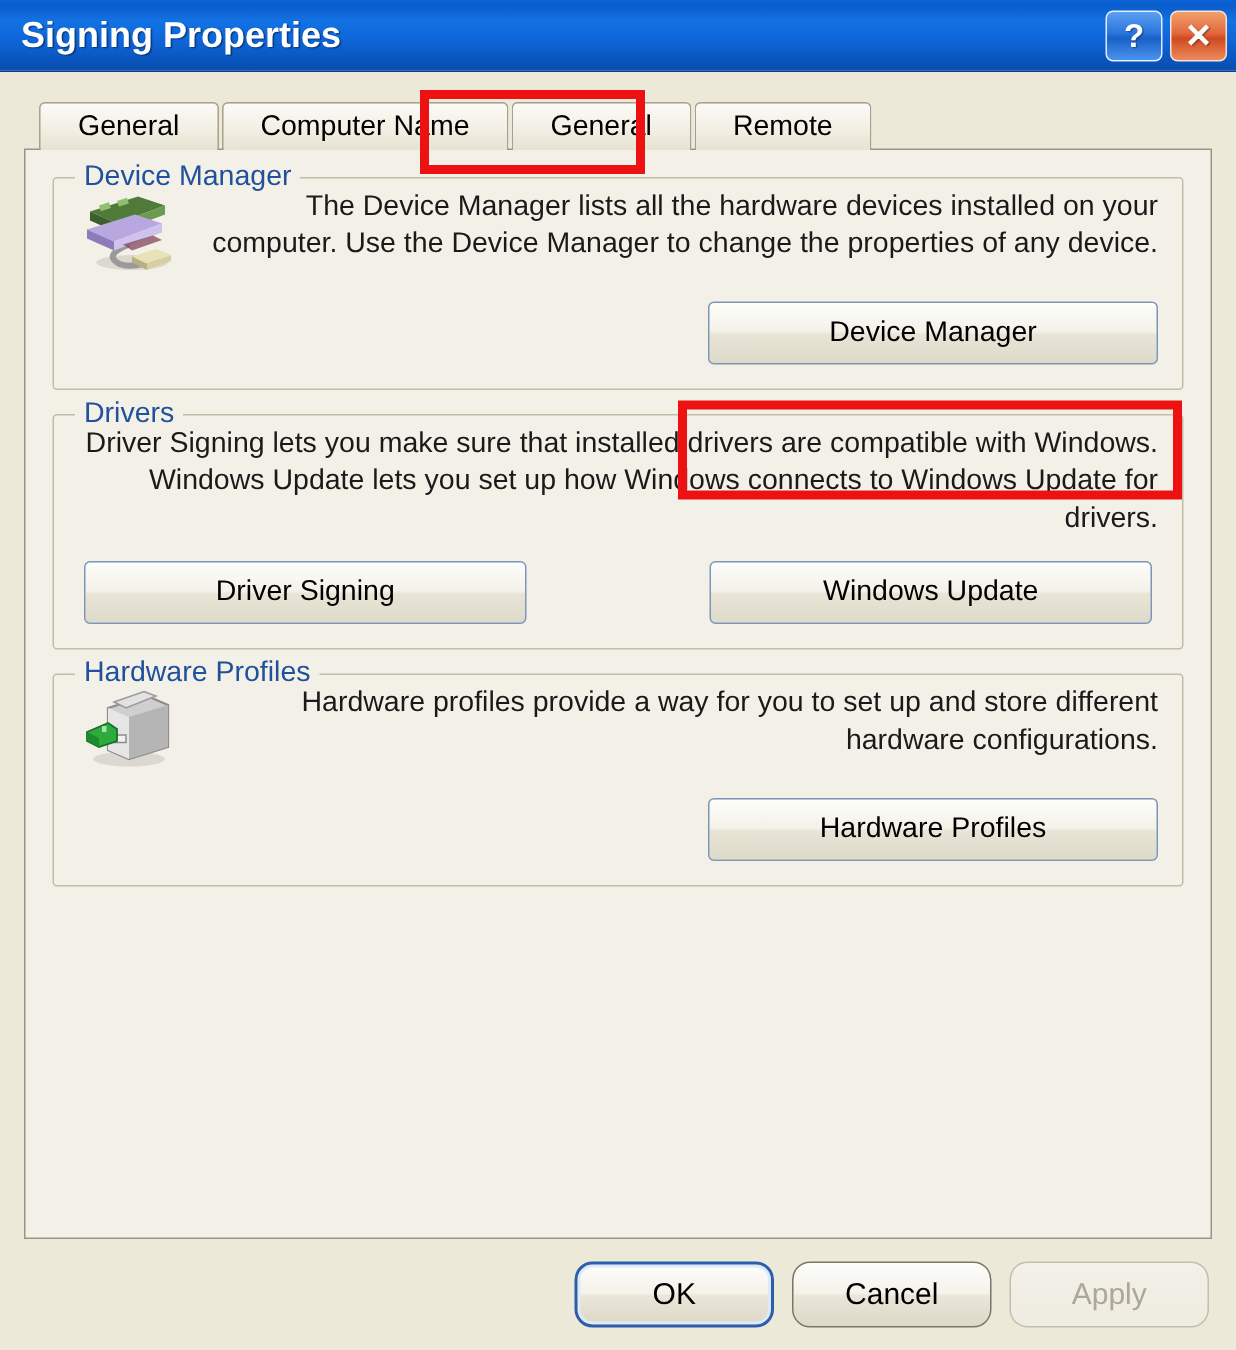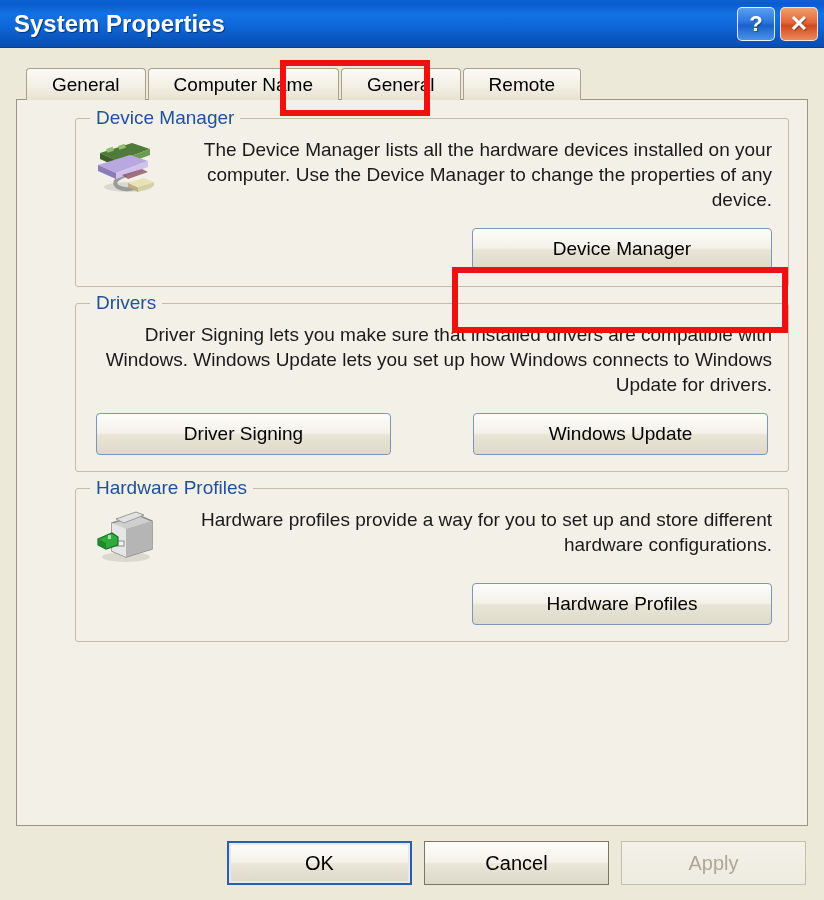--- a/index.html
+++ b/index.html
@@ -136,23 +136,22 @@
     flex-direction: column;
     gap: 16px;
     z-index: 1;
   }
 
   
   .group {
     position: relative;
     border: 1px solid #c2bda8;
     border-radius: 3px;
-    padding: 16px 16px 16px 16px;
-    box-sizing: border-box;
-    margin-left: 40px;
+    padding: 4px 16px 16px 16px;
+    box-sizing: border-box;
   }
   .group-title {
     position: absolute;
     top: -12px;
     left: 14px;
     background: #f3f1e7;
     padding: 0 6px;
     font-size: 19px;
     color: #21509c;
     white-space: nowrap;
@@ -211,27 +210,27 @@
     flex: 0 0 74px;
     background: #ece9d8;
     display: flex;
     align-items: center;
     justify-content: flex-end;
     gap: 12px;
     padding: 0 18px 0 18px;
     box-sizing: border-box;
   }
   .fbtn {
-    width: 185px;
+    width: 133px;
     height: 44px;
     font-size: 20px;
     color: #000000;
     background: linear-gradient(180deg, #fdfdfb 0%, #f4f2e9 48%, #eae6d8 52%, #ddd9c9 100%);
     border: 1px solid #7a7667;
-    border-radius: 0;
+    border-radius: 12px;
     display: flex;
     align-items: center;
     justify-content: center;
     box-sizing: border-box;
     cursor: pointer;
     white-space: nowrap;
   }
   .fbtn.default {
     border: 2px solid #2b5fae;
     box-shadow: inset 0 0 0 2px #dfeaf8;
@@ -253,21 +252,21 @@
   }
   #annot-tab { left: 280px; top: 60px; width: 150px; height: 56px; }
   #annot-dm  { left: 452px; top: 267px; width: 336px; height: 66px; }
 </style>
 </head>
 <body>
 
 <div class="window">
 
   <div class="titlebar">
-    <div class="title-text">System Properties</div>
+    <div class="title-text">Signing Properties</div>
     <div class="title-buttons">
       <div class="tbtn help">?</div>
       <div class="tbtn close">✕</div>
     </div>
   </div>
 
   <div class="dialog-body">
 
     <div class="tabstrip">
       <div class="tab">General</div>

